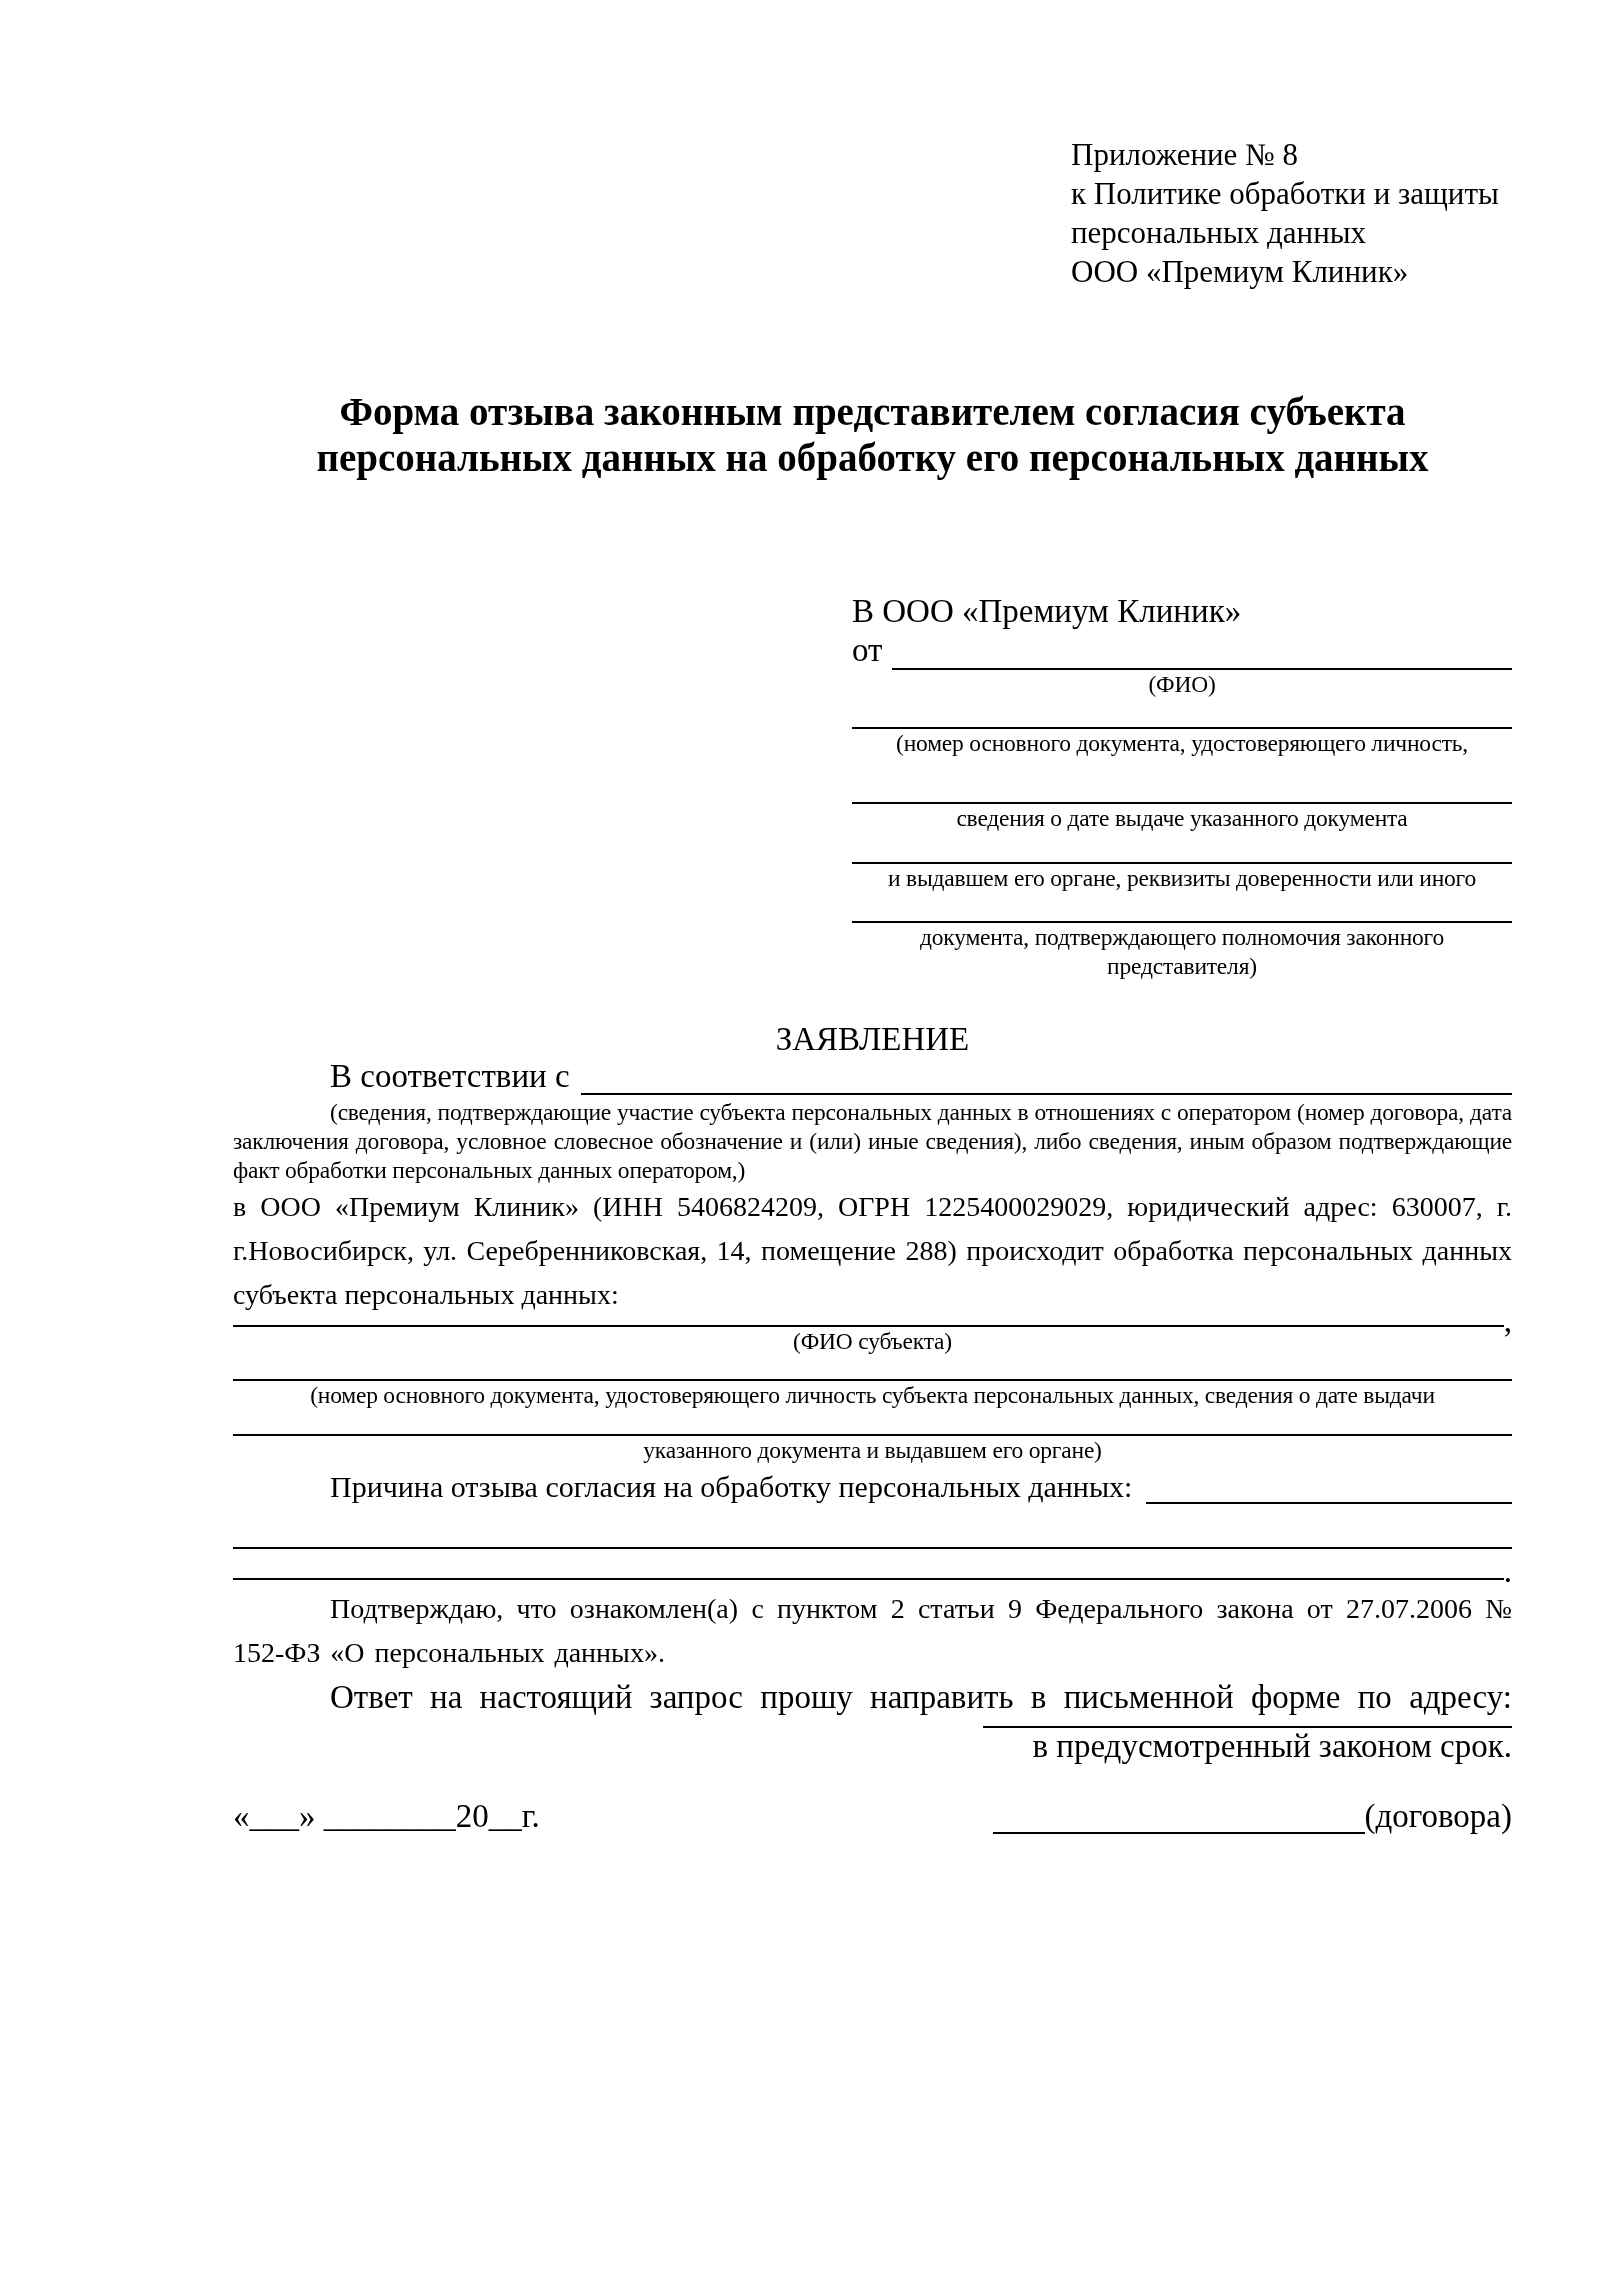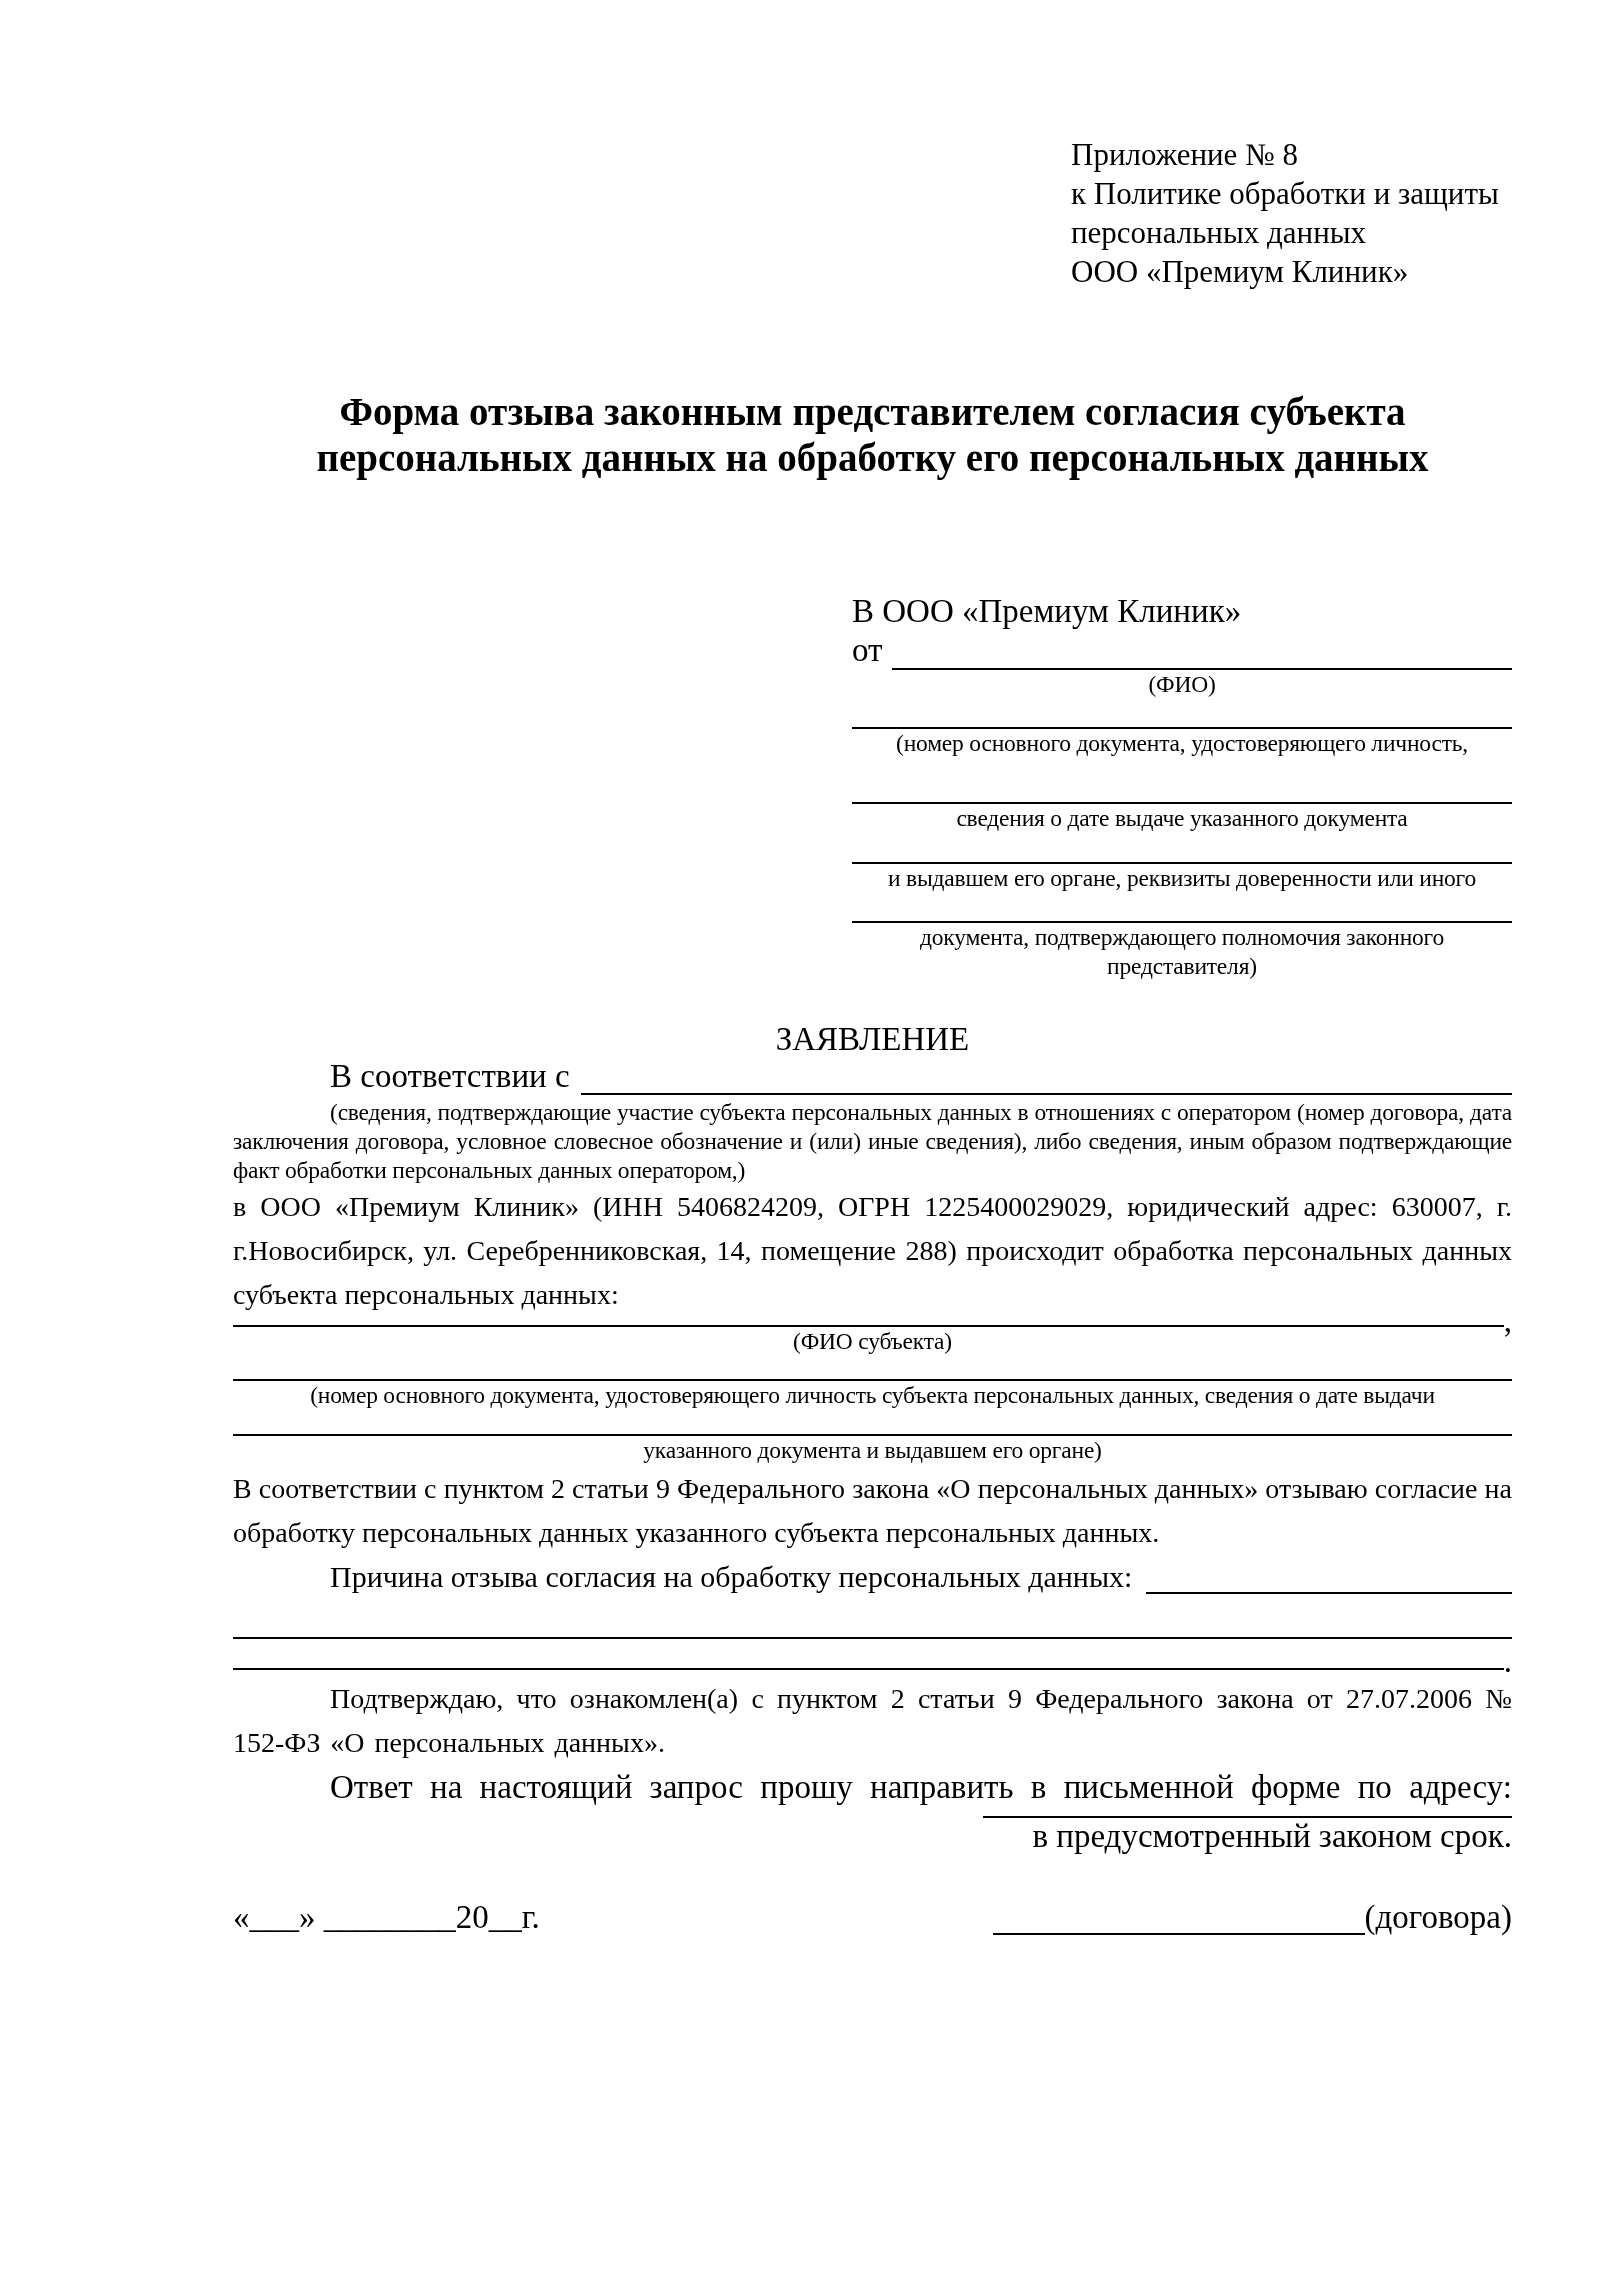--- a/index.html
+++ b/index.html
@@ -45,21 +45,21 @@
   .reason-row { display:flex; align-items:flex-end; height:39px; padding-left:97px; font-size:30px; }
   .reason-row .label { flex:0 0 auto; padding-right:13.7px; }
   .longblank1 { height:43px; border-bottom:2.9px solid #000; }
   .longline2 { display:flex; align-items:flex-end; height:31px; font-size:33px; }
   .longline2 .suffix { flex:0 0 auto; line-height:15.7px; }
   .acknowledge { margin-top:7.8px; text-indent:97px; word-spacing:2.9px; }
   .response-l1 { font-size:33px; line-height:45px; text-indent:97px; text-align:justify; text-align-last:justify; }
   .response-l2 { display:flex; align-items:flex-end; height:45px; font-size:33px;flex-direction:column; }
   .response-l2 .blank { flex:0 0 auto; width:529px; border-bottom:2.9px solid #000; height:5.9px; }
   
-  .footer { margin-top:40px; display:flex; align-items:flex-end; font-size:33px; line-height:45px; }
+  .footer { margin-top:29px; display:flex; align-items:flex-end; font-size:33px; line-height:45px; }
   .date-part { flex:0 0 auto; }
   .spacer { flex:1 1 auto; }
   .sig-group { flex:0 0 auto; display:flex; align-items:flex-end; }
   .sig-line { width:372px; border-bottom:2.9px solid #000; height:5.9px; margin-bottom:5.9px; }
 </style>
 </head>
 <body>
 
 <div class="page">
 
@@ -109,21 +109,20 @@
     <span class="suffix">,</span>
   </div>
   <div class="cap">(ФИО субъекта)</div>
 
   <div class="blank-a"></div>
   <div class="cap">(номер основного документа, удостоверяющего личность субъекта персональных данных, сведения о дате выдачи</div>
 
   <div class="blank-b"></div>
   <div class="cap">указанного документа и выдавшем его органе)</div>
 
-  <div class="bodypara withdraw">В соответствии с пунктом 2 статьи 9 Федерального закона «О персональных данных» отзываю согласие на обработку персональных данных указанного субъекта персональных данных.</div>
 
   <div class="reason-row">
     <span class="label">Причина отзыва согласия на обработку персональных данных:</span>
     <span class="fill"></span>
   </div>
 
   <div class="longblank1"></div>
   <div class="longline2">
     <span class="fill"></span>
     <span class="suffix">.</span>

